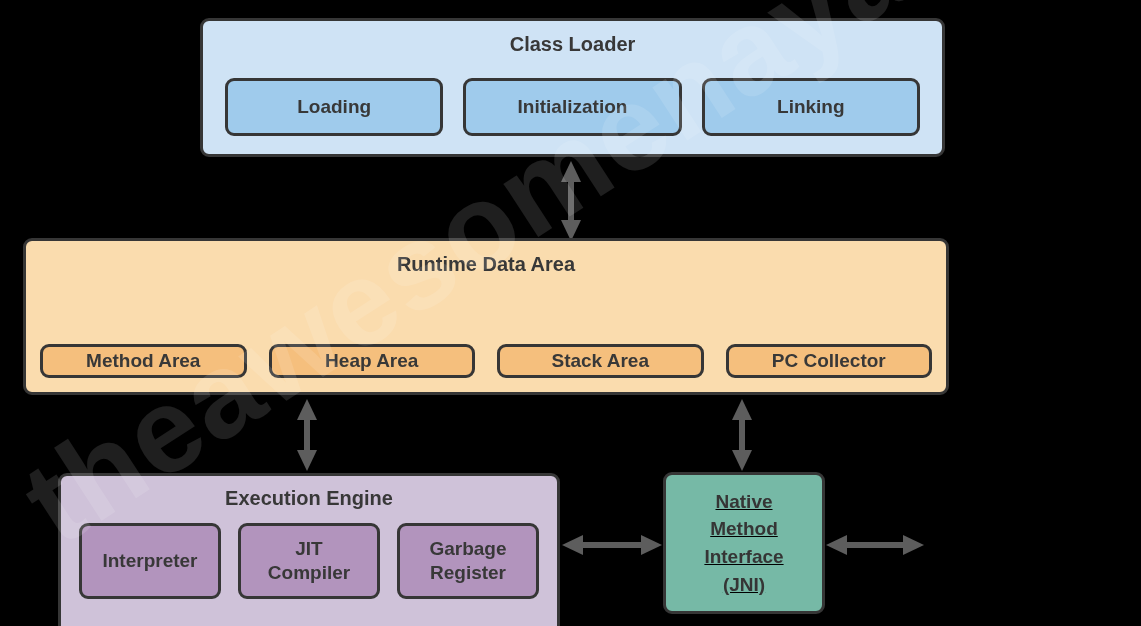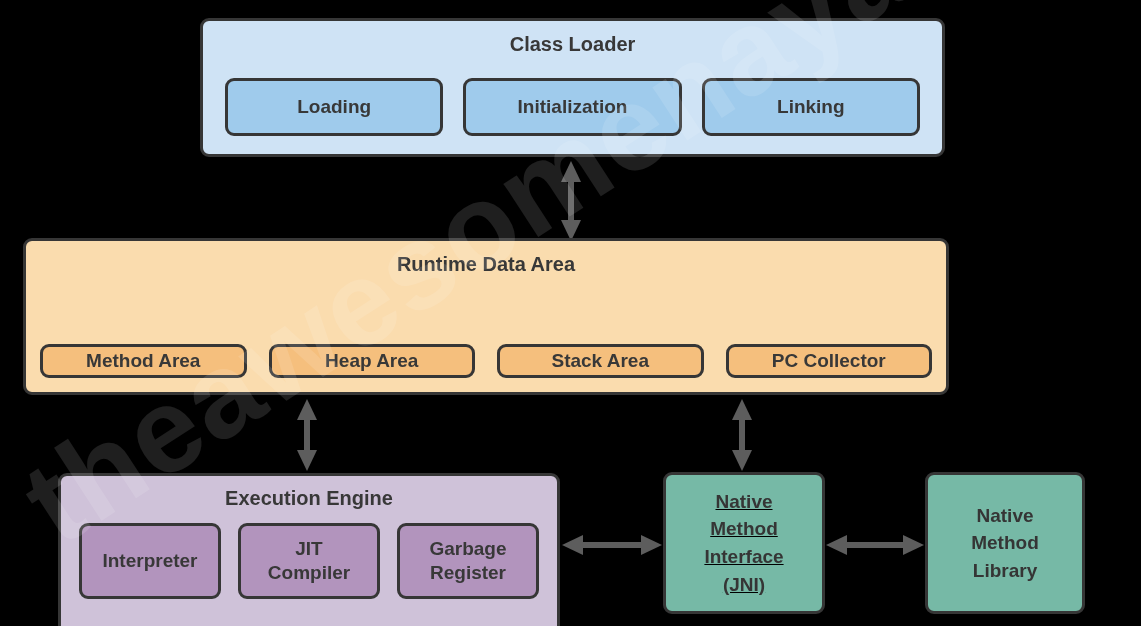--- a/index.html
+++ b/index.html
@@ -170,19 +170,16 @@
   </div>
 
   <div class="arrow" style="left:826px; top:532px;">
     <svg width="98" height="26" viewBox="0 0 98 26">
       <polygon points="0,13 21,3 21,23" fill="#5d5d5d"></polygon>
       <rect x="16" y="10" width="66" height="6" fill="#5d5d5d"></rect>
       <polygon points="98,13 77,3 77,23" fill="#5d5d5d"></polygon>
     </svg>
   </div>
 
-  <div class="native-box" id="nml">
-    <div class="native-label">Native Method Library</div>
-  </div>
 
   <div id="watermark">theawesomenayak</div>
 
 </div>
 
 </body></html>

